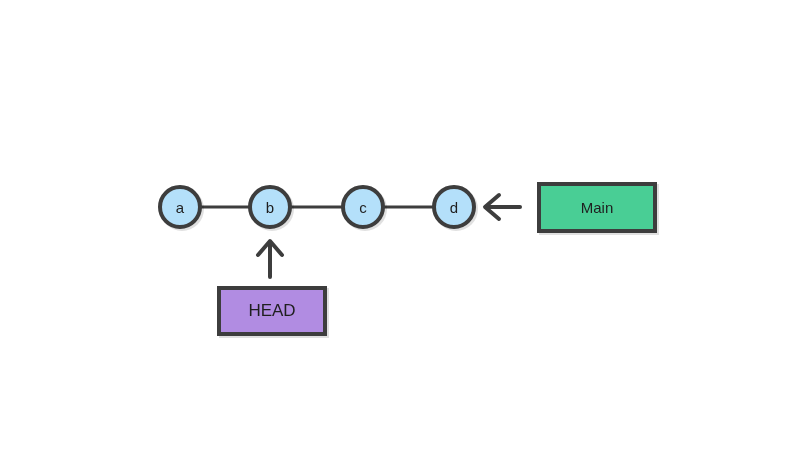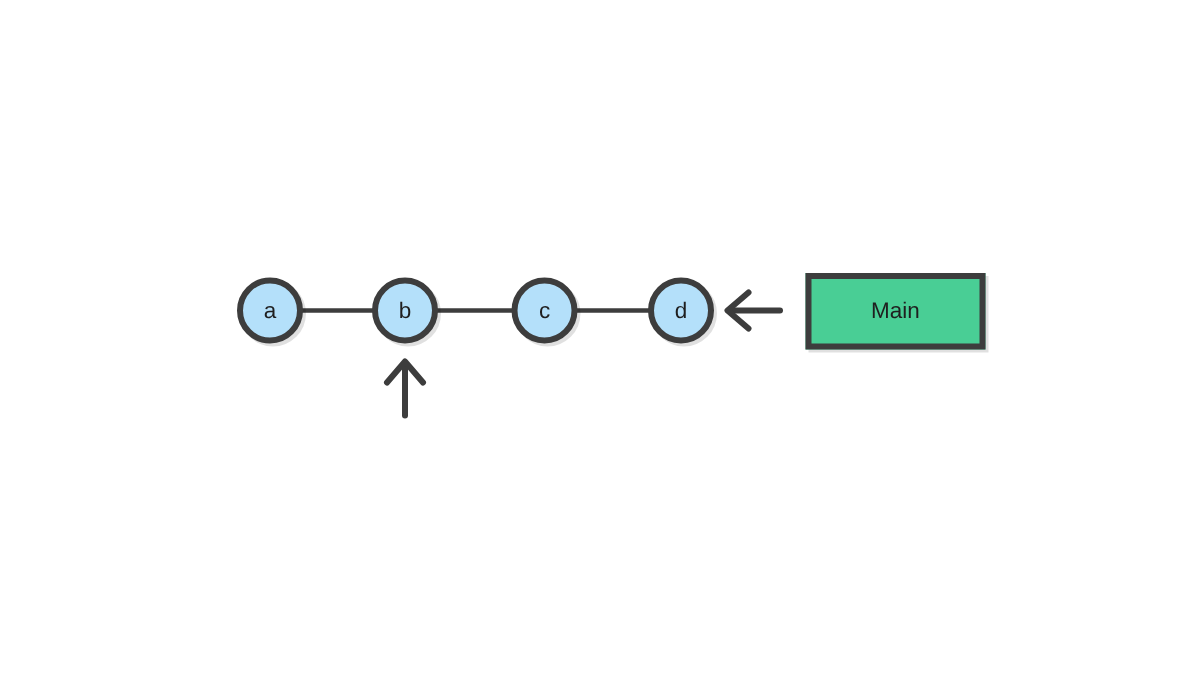--- a/index.html
+++ b/index.html
@@ -115,14 +115,17 @@
   <div class="commit-node node-c">
     <span>c</span>
   </div>
   <div class="commit-node node-d">
     <span>d</span>
   </div>
 
   <div class="ref-box ref-main">
     <span>Main</span>
   </div>
+  <div class="ref-box ref-head">
+    <span>HEAD</span>
+  </div>
 
 </div>
 
 </body></html>

